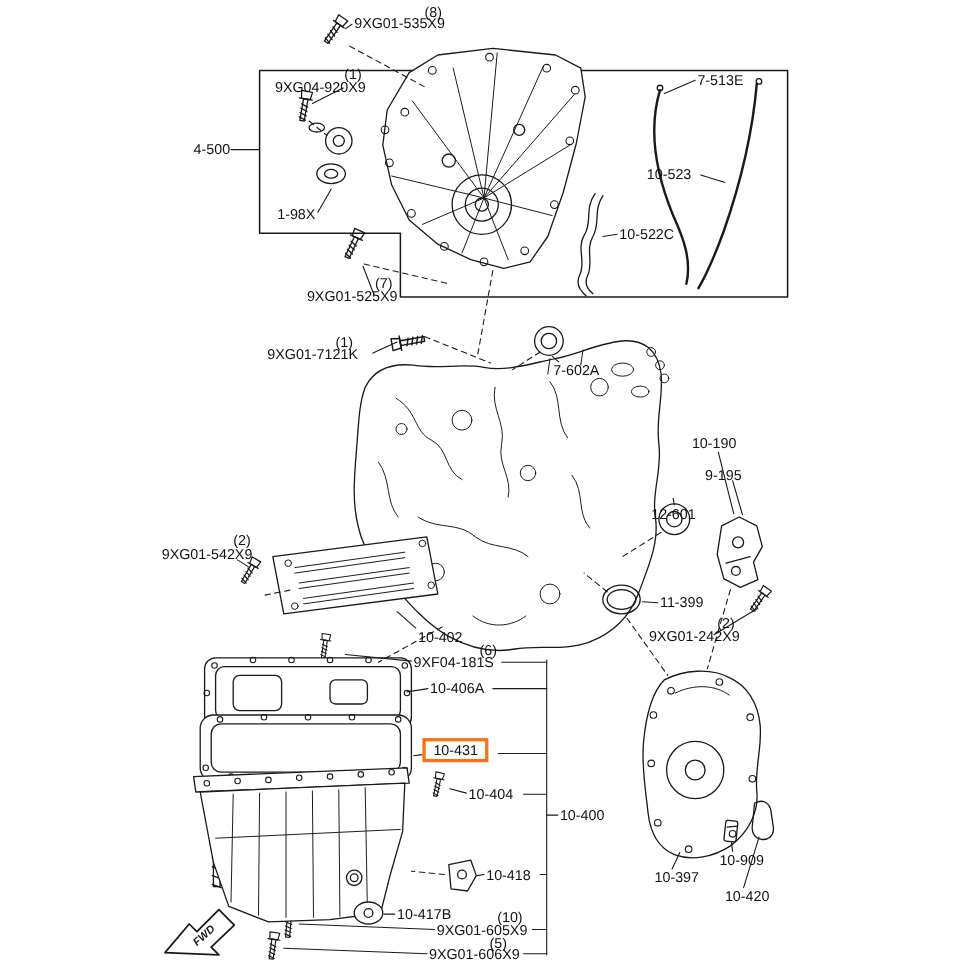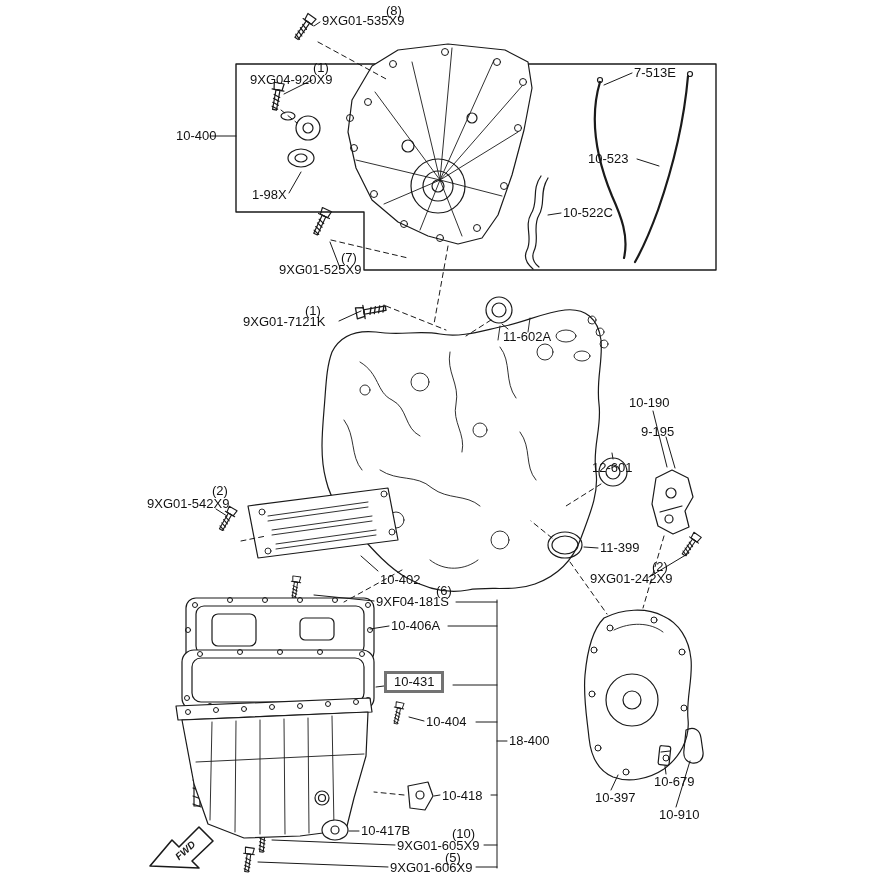--- a/index.html
+++ b/index.html
@@ -1,20 +1,20 @@
 <!DOCTYPE html>
 <html><head>
 <meta charset="utf-8">
 <style>
   html,body{margin:0;padding:0;background:#fff;}
   .stage{position:relative;width:884px;height:884px;background:#fff;overflow:hidden;
          font-family:"Liberation Sans",sans-serif;}
   .stage svg{position:absolute;left:0;top:0;}
   .lbl{position:absolute;font-size:13px;line-height:1.1;color:#111;white-space:nowrap;}
-  .hl{border:3px solid #737373;padding:1px 7px;background:#fff;}
+  .hl{border:3px solid #f97316;padding:1px 7px;background:#fff;}
 </style>
 </head>
 <body>
 
 <div class="stage">
 
 <svg width="884" height="884" viewBox="0 0 884 884">
   <defs>
     <g id="bolt" fill="none">
       <path d="M-5,-7 L5,-7 L4,0 L-4,0 Z"></path>
@@ -337,48 +337,48 @@
       <path fill="#fff" stroke-width="1.6" d="M 150,866 L 172,840 L 179,847 L 199,827 L 213,841 L 192,861 L 199,868 Z"></path>
       <text x="172" y="854" transform="rotate(-42 184 848)" font-size="10" font-style="italic" font-weight="bold" fill="#1a1a1a" stroke="none">FWD</text>
     </g>
   </g>
 </svg>
 
 <div class="lbl" style="left:386px;top:4px">(8)</div>
 <div class="lbl" style="left:322px;top:14px">9XG01-535X9</div>
 <div class="lbl" style="left:313px;top:61px">(1)</div>
 <div class="lbl" style="left:250px;top:73px">9XG04-920X9</div>
-<div class="lbl" style="left:176px;top:129px">10-400</div>
+<div class="lbl" style="left:176px;top:129px">4-500</div>
 <div class="lbl" style="left:252px;top:188px">1-98X</div>
 <div class="lbl" style="left:341px;top:251px">(7)</div>
 <div class="lbl" style="left:279px;top:263px">9XG01-525X9</div>
 <div class="lbl" style="left:305px;top:304px">(1)</div>
 <div class="lbl" style="left:243px;top:315px">9XG01-7121K</div>
-<div class="lbl" style="left:503px;top:330px">11-602A</div>
+<div class="lbl" style="left:503px;top:330px">7-602A</div>
 <div class="lbl" style="left:634px;top:66px">7-513E</div>
 <div class="lbl" style="left:588px;top:152px">10-523</div>
 <div class="lbl" style="left:563px;top:206px">10-522C</div>
 <div class="lbl" style="left:629px;top:396px">10-190</div>
 <div class="lbl" style="left:641px;top:425px">9-195</div>
 <div class="lbl" style="left:592px;top:461px">12-601</div>
 <div class="lbl" style="left:600px;top:541px">11-399</div>
 <div class="lbl" style="left:652px;top:560px">(2)</div>
 <div class="lbl" style="left:590px;top:572px">9XG01-242X9</div>
 <div class="lbl" style="left:212px;top:484px">(2)</div>
 <div class="lbl" style="left:147px;top:497px">9XG01-542X9</div>
 <div class="lbl" style="left:380px;top:573px">10-402</div>
 <div class="lbl" style="left:436px;top:584px">(6)</div>
 <div class="lbl" style="left:376px;top:595px">9XF04-181S</div>
 <div class="lbl" style="left:391px;top:619px">10-406A</div>
 <div class="lbl hl" style="left:384px;top:671px">10-431</div>
 <div class="lbl" style="left:426px;top:715px">10-404</div>
-<div class="lbl" style="left:509px;top:734px">18-400</div>
+<div class="lbl" style="left:509px;top:734px">10-400</div>
 <div class="lbl" style="left:442px;top:789px">10-418</div>
 <div class="lbl" style="left:361px;top:824px">10-417B</div>
 <div class="lbl" style="left:452px;top:827px">(10)</div>
 <div class="lbl" style="left:397px;top:839px">9XG01-605X9</div>
 <div class="lbl" style="left:445px;top:851px">(5)</div>
 <div class="lbl" style="left:390px;top:861px">9XG01-606X9</div>
 <div class="lbl" style="left:595px;top:791px">10-397</div>
-<div class="lbl" style="left:654px;top:775px">10-679</div>
-<div class="lbl" style="left:659px;top:808px">10-910</div>
+<div class="lbl" style="left:654px;top:775px">10-909</div>
+<div class="lbl" style="left:659px;top:808px">10-420</div>
 
 </div>
 
 </body></html>

